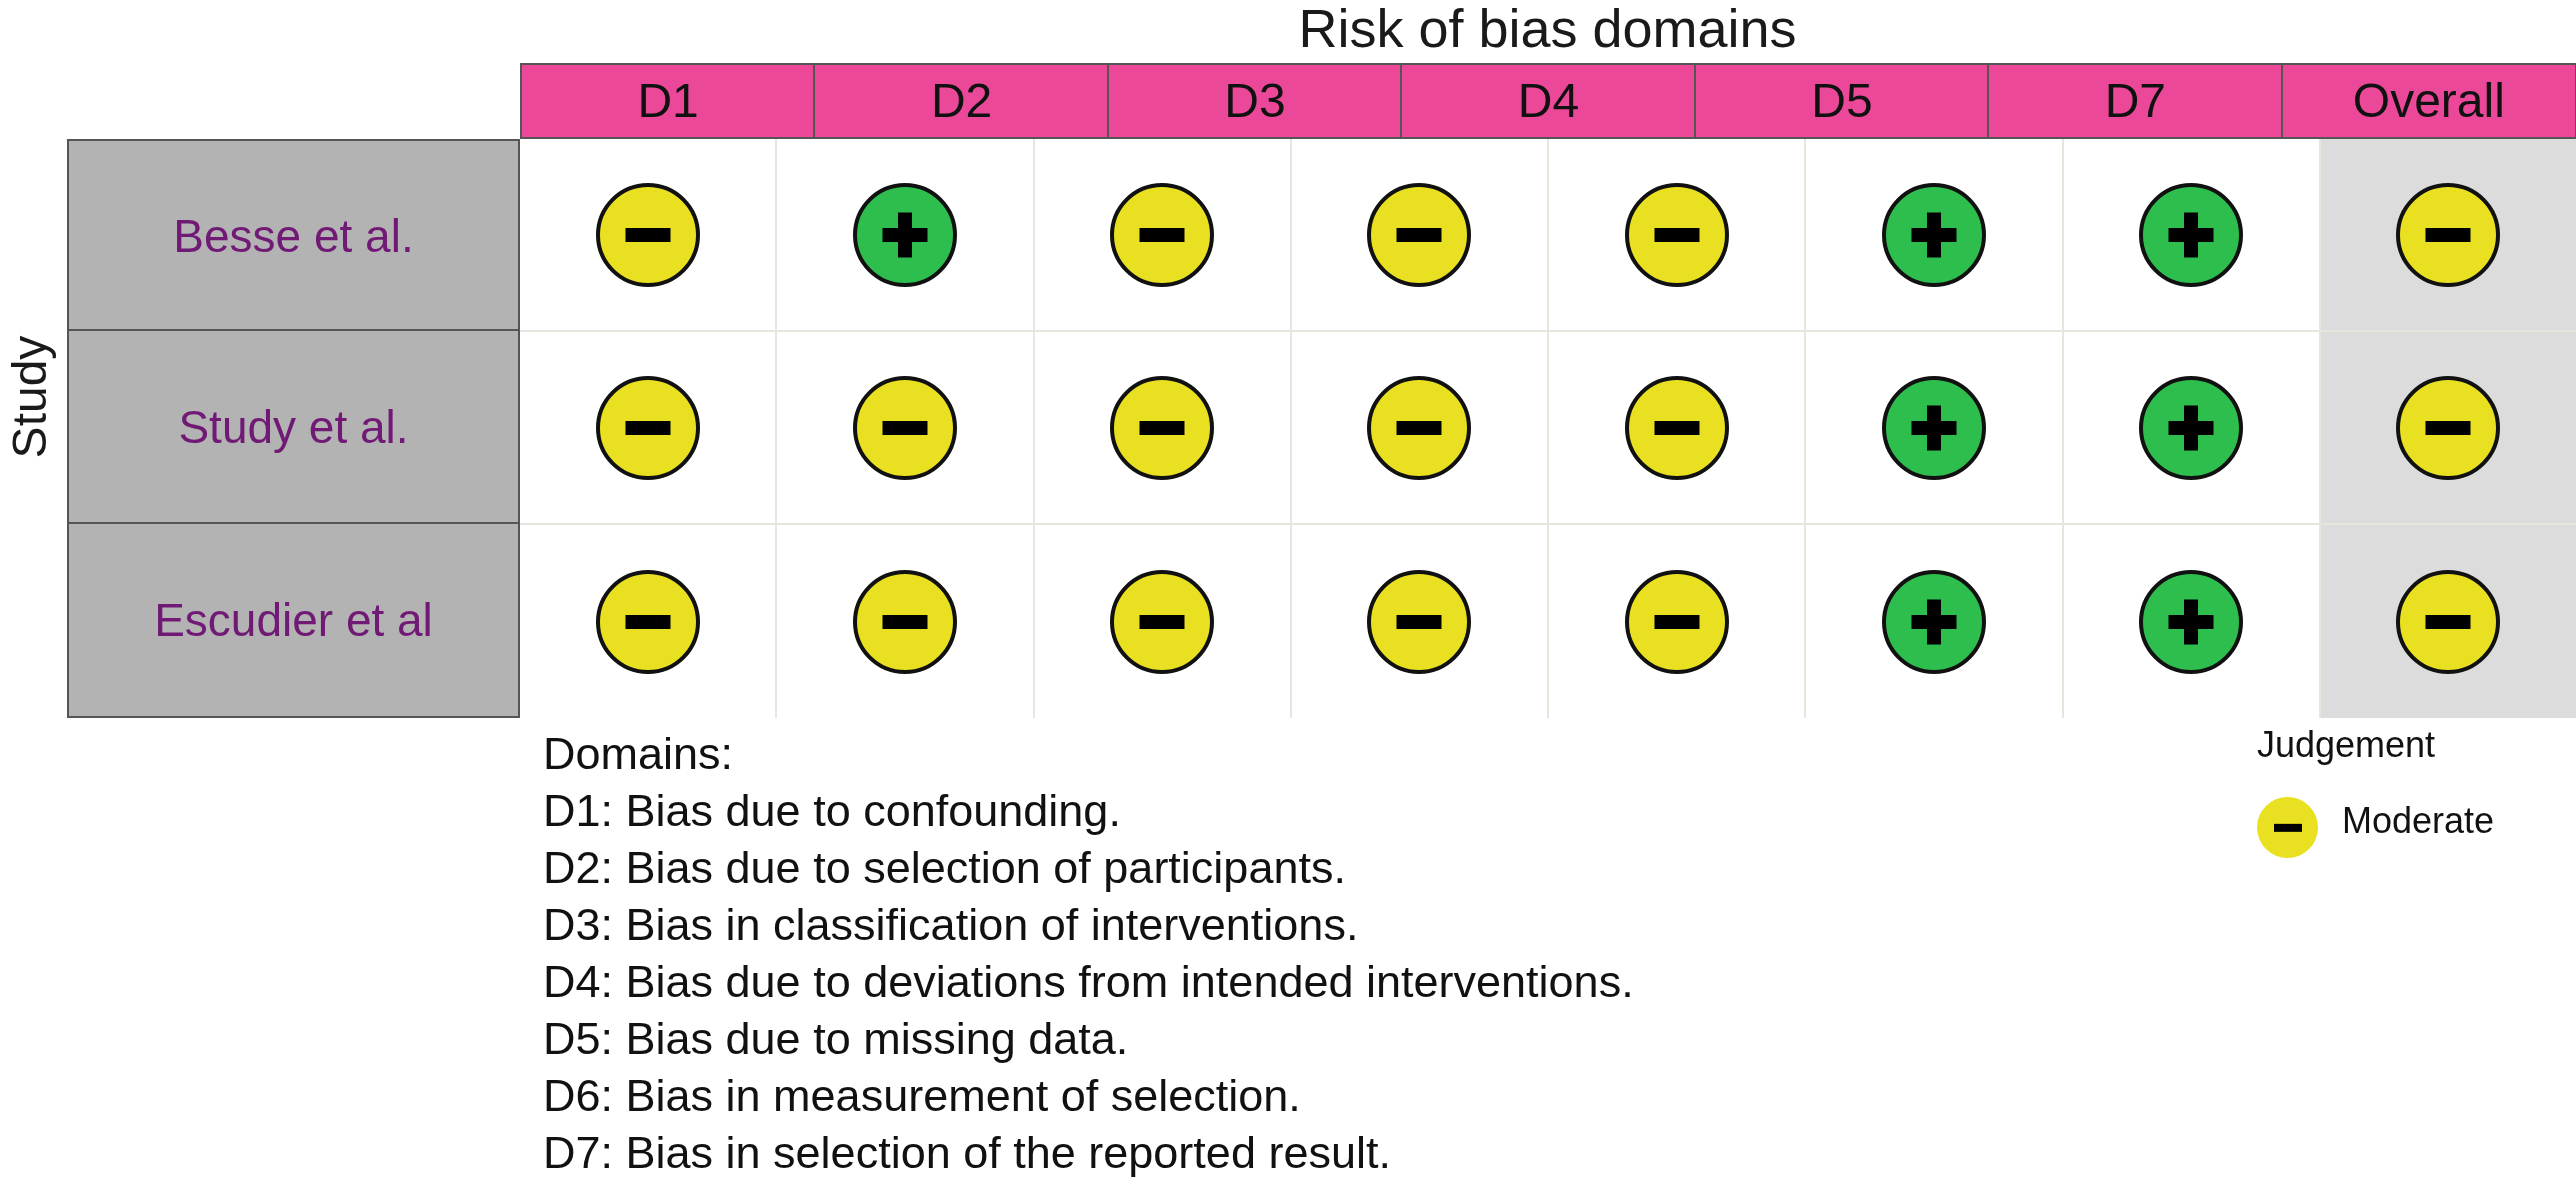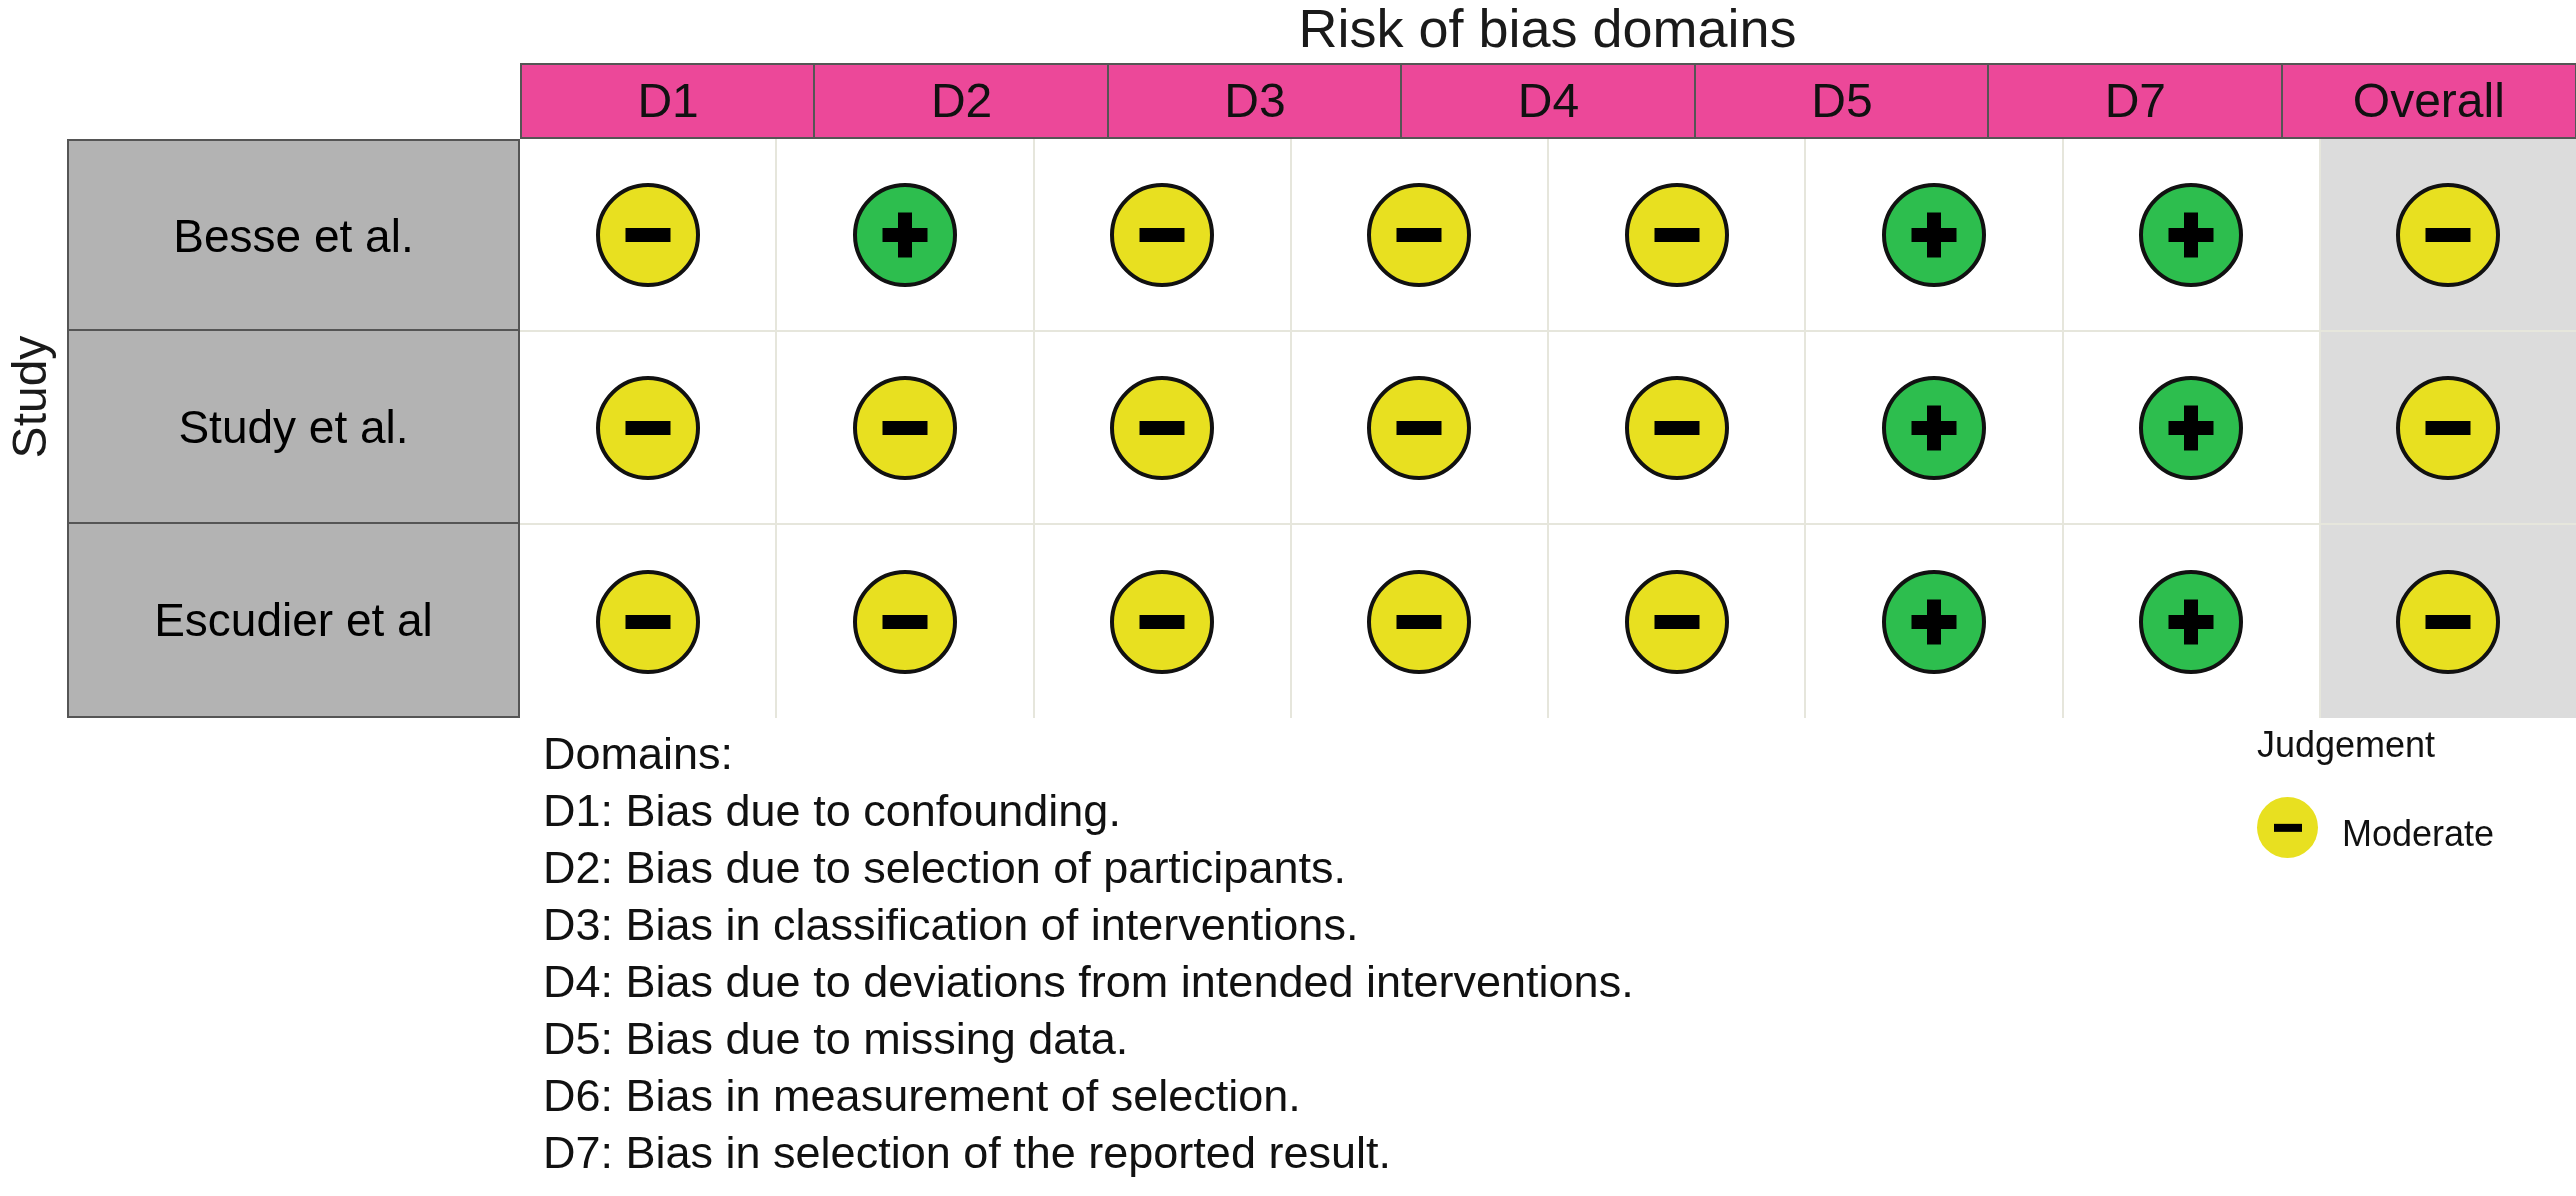--- a/index.html
+++ b/index.html
@@ -101,21 +101,21 @@
     flex: 0 0 453px;
     background: #b3b3b3;
     border: 2.8px solid #555555;
     box-sizing: border-box;
     margin-top: -2.8px;
     display: flex;
     align-items: center;
     justify-content: center;
     font-size: 46px;
     line-height: 46px;
-    color: #000000;
+    color: #701a75;
     white-space: nowrap;
     overflow: hidden;
   }
   .rob-row.r0 .study-cell { margin-top: 0; }
 
   .cells-wrap {
     flex: 1 1 auto;
     display: flex;
     height: 193px;
   }
@@ -183,21 +183,21 @@
     font-size: 36px;
     line-height: 48px;
     color: #111111;
   }
   #judgement-legend .j-title {
     margin-bottom: 28px;
     white-space: nowrap;
   }
   .j-item {
     display: flex;
-    align-items: flex-end;
+    align-items: flex-start;
     margin-bottom: 22px;
   }
   .j-swatch {
     width: 61px;
     height: 61px;
     border-radius: 50%;
     position: relative;
     flex: 0 0 61px;
     margin-right: 24px;
   }

